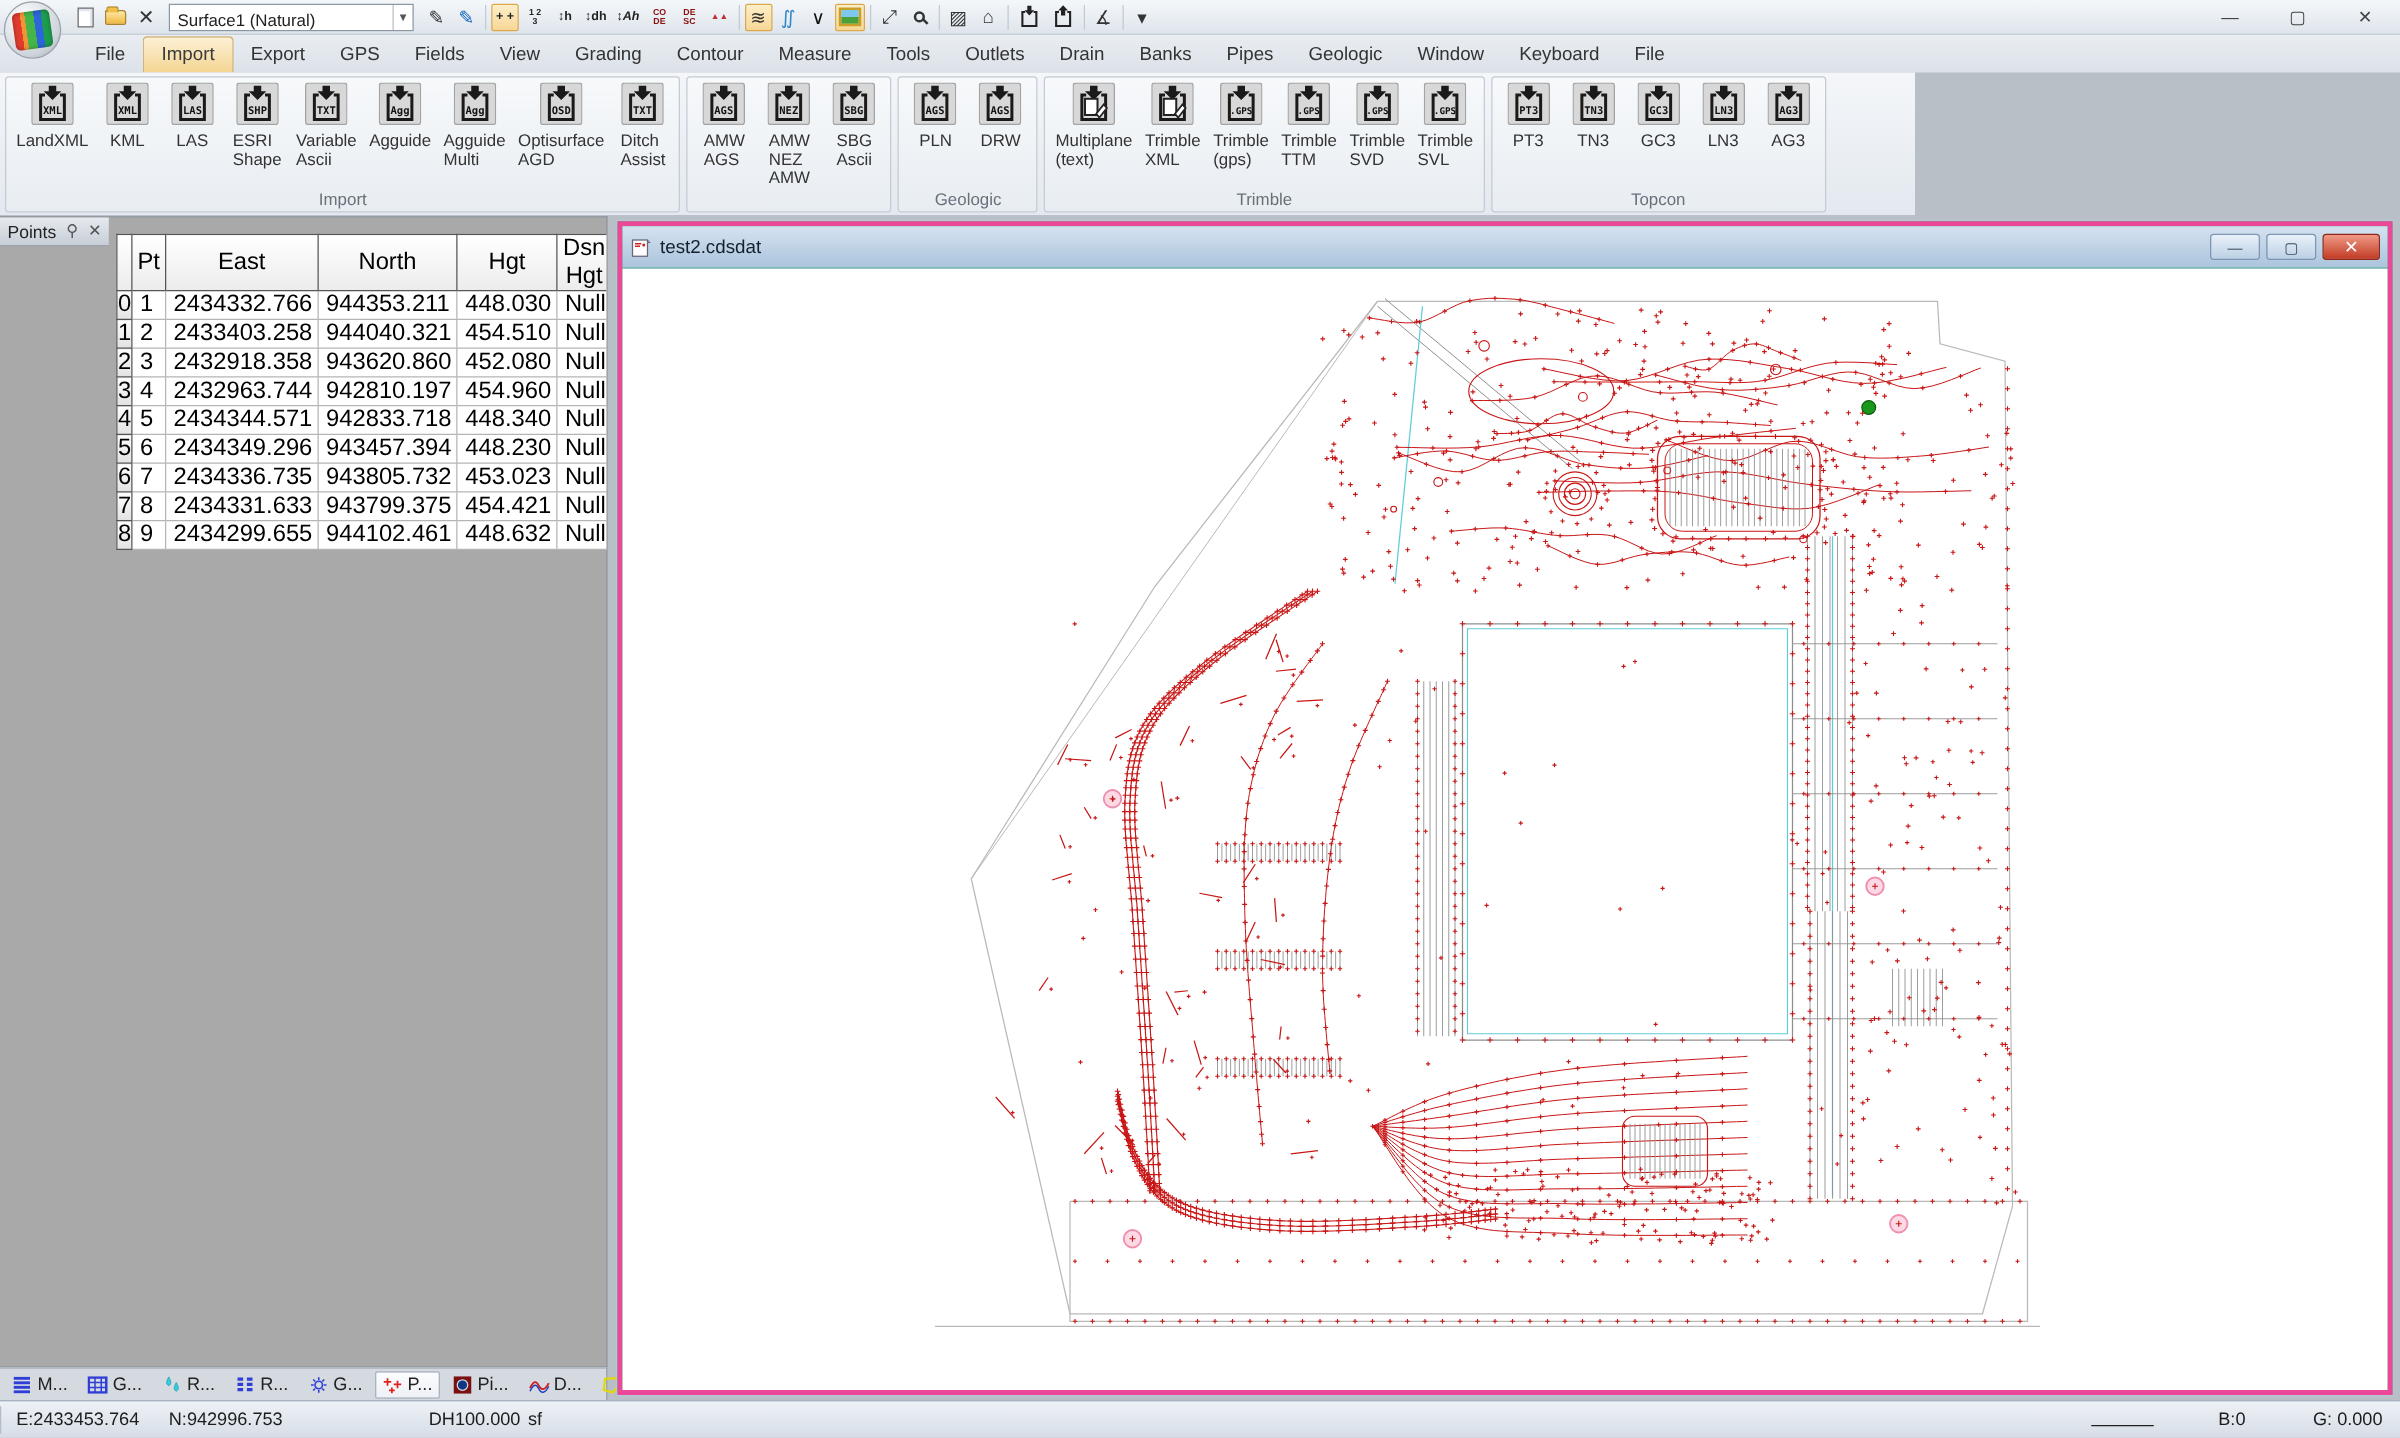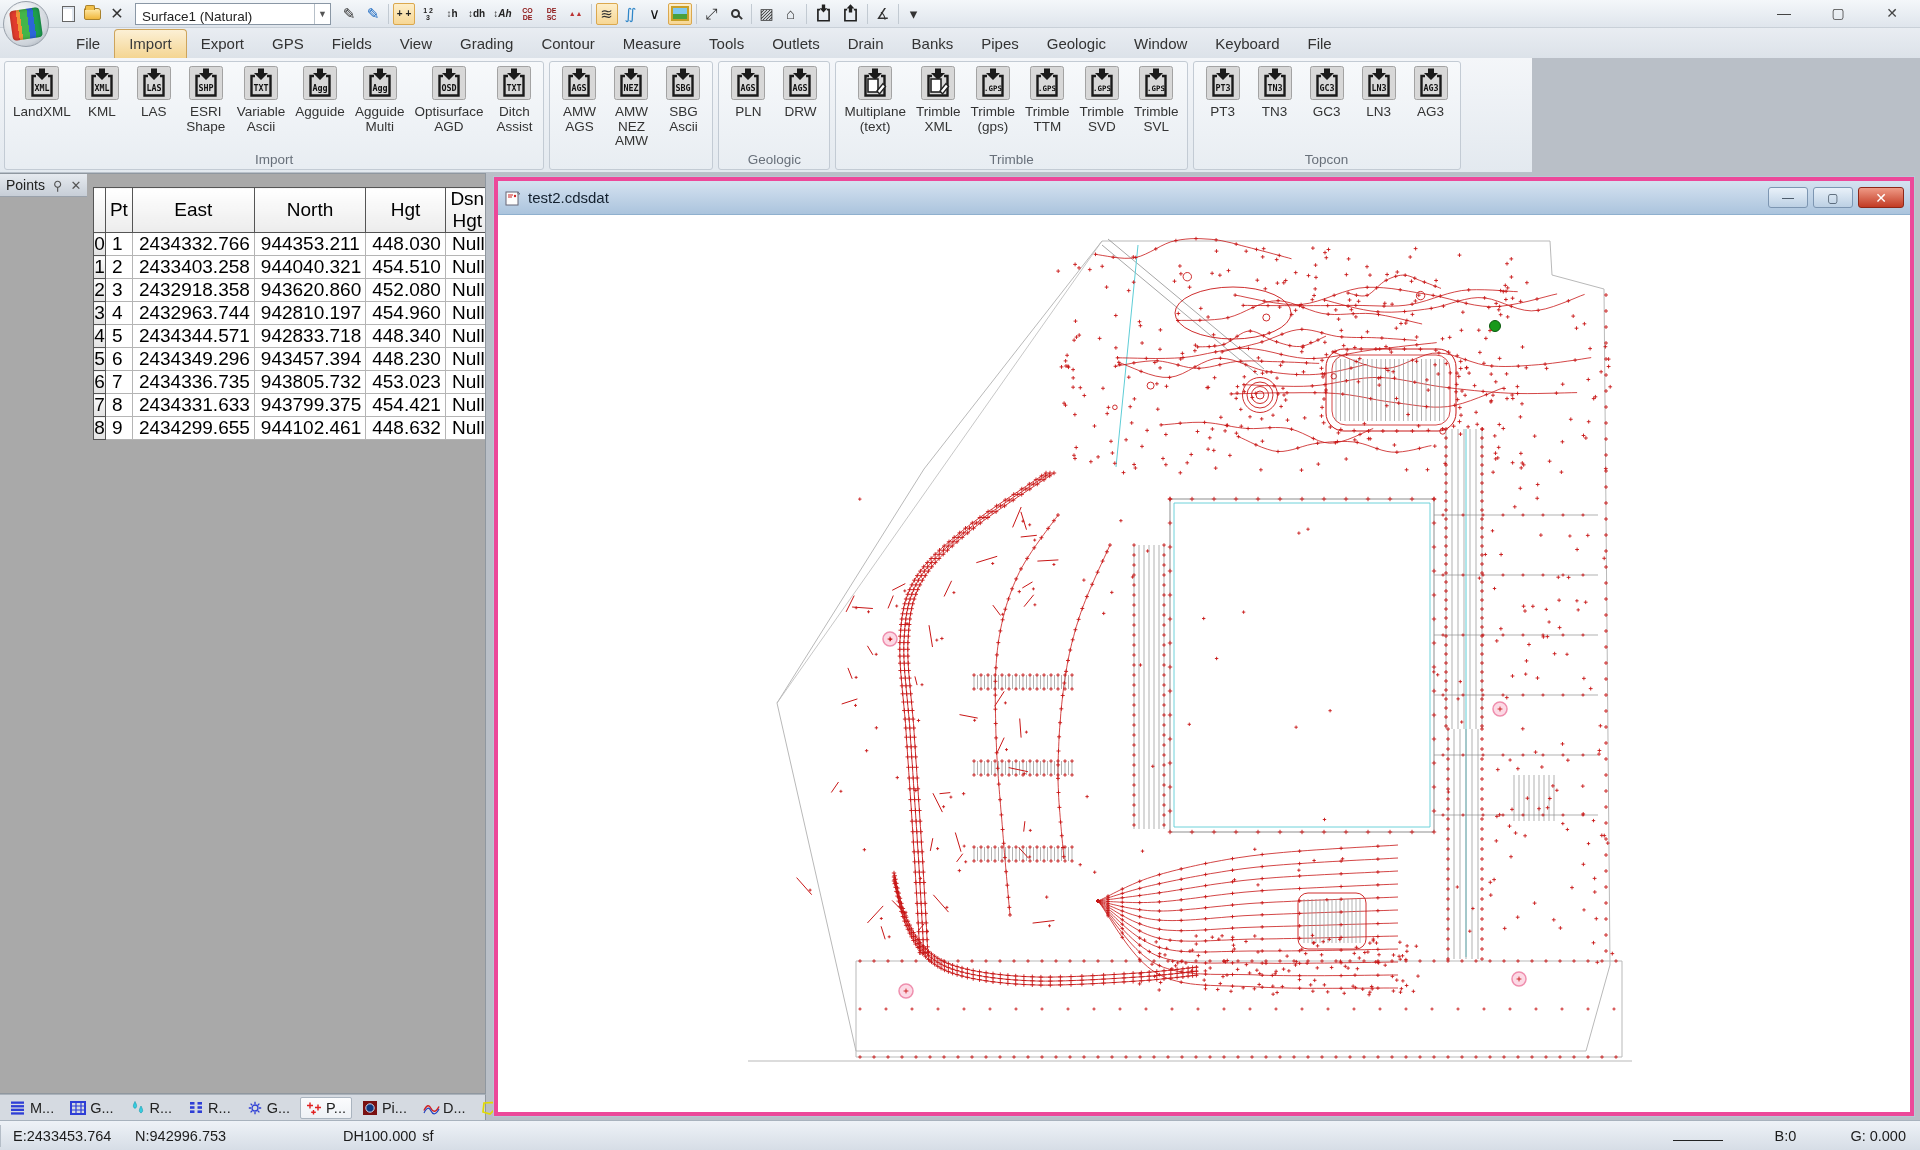--- a/index.html
+++ b/index.html
@@ -48,21 +48,21 @@
   .menu-item.active{background:linear-gradient(#fcf0d5,#f4d592);border:1px solid #cda45c;border-bottom:none;
     border-radius:4px 4px 0 0;color:#3a3a3a;}
   
   #ribbon{position:absolute;left:0;top:58px;width:1532px;height:115px;
     background:linear-gradient(#f4f6f9,#e3e9ef);border-bottom:1px solid #b9c1ca;
     display:flex;align-items:stretch;padding:3px 4px 2px;}
   .rib-group{background:linear-gradient(#f7f9fb,#e8edf2);border:1px solid #c3cbd4;border-radius:3px;
     margin-right:5px;display:flex;flex-direction:column;padding:2px 3px 0;}
   .rib-items{display:flex;flex:1;align-items:flex-start;}
   .rib-item{display:flex;flex-direction:column;align-items:center;padding:2px 5px;min-width:52px;}
-  .rib-item-label{white-space:pre-line;text-align:center;font-size:13.5px;line-height:14.5px;color:#333;margin-top:1px;}
+  .rib-item-label{white-space:pre-line;text-align:left;font-size:13.5px;line-height:14.5px;color:#333;margin-top:1px;}
   .rib-group-label{text-align:center;font-size:13.5px;color:#68707a;height:18px;line-height:17px;}
   
   #leftdock{position:absolute;left:0;top:173px;width:486px;bottom:56px;background:#a9a9a9;
     border:1px solid #8f979f;border-left:none;display:flex;flex-direction:row;}
   #panel-title{height:23px;background:linear-gradient(#e6eaef,#c7ced7);border-bottom:1px solid #9aa2ac;
     display:flex;align-items:center;font-size:14px;color:#222;padding:0 6px;}
   #panel-title .spacer{flex:1;}
   #panel-title .pt-ico{color:#555;font-size:13px;margin-left:8px;}
   #points-table{border-collapse:collapse;margin:13px 0 0 6px;font-size:19px;color:#000;background:#fff;
     border:1px solid #666;}

